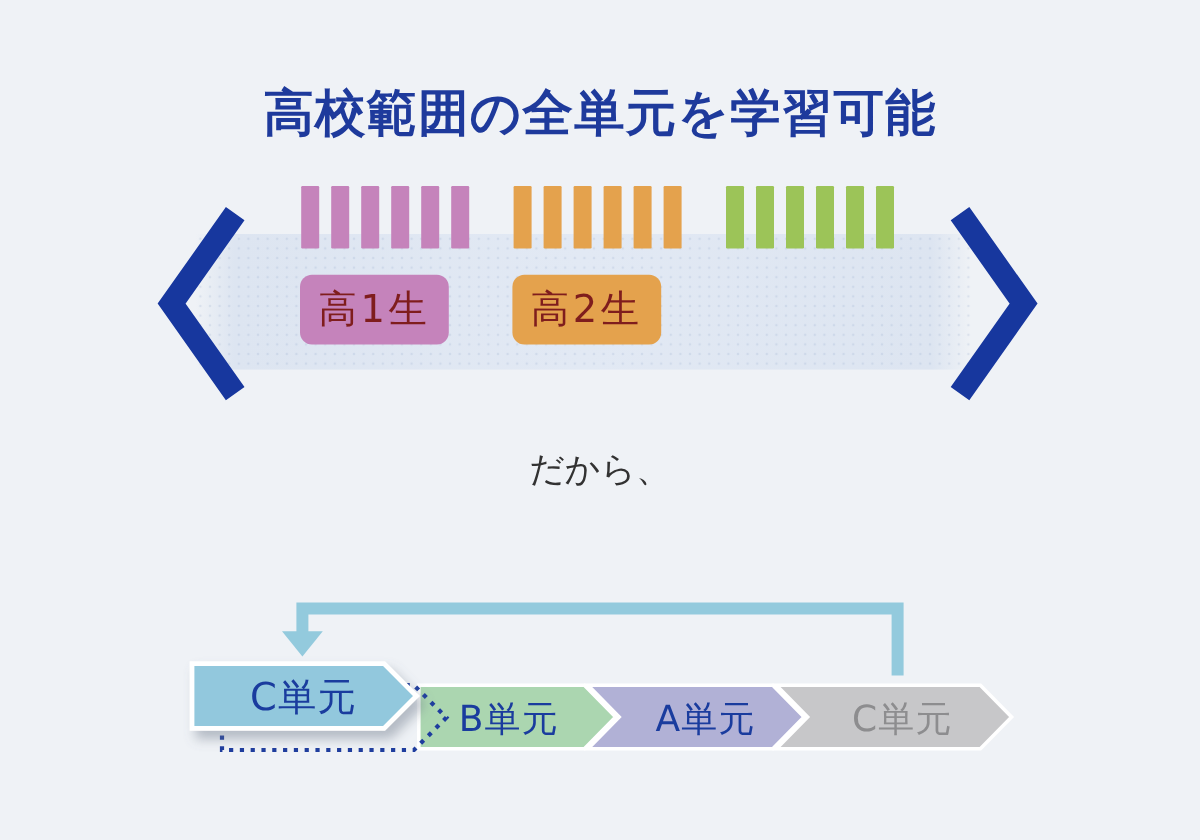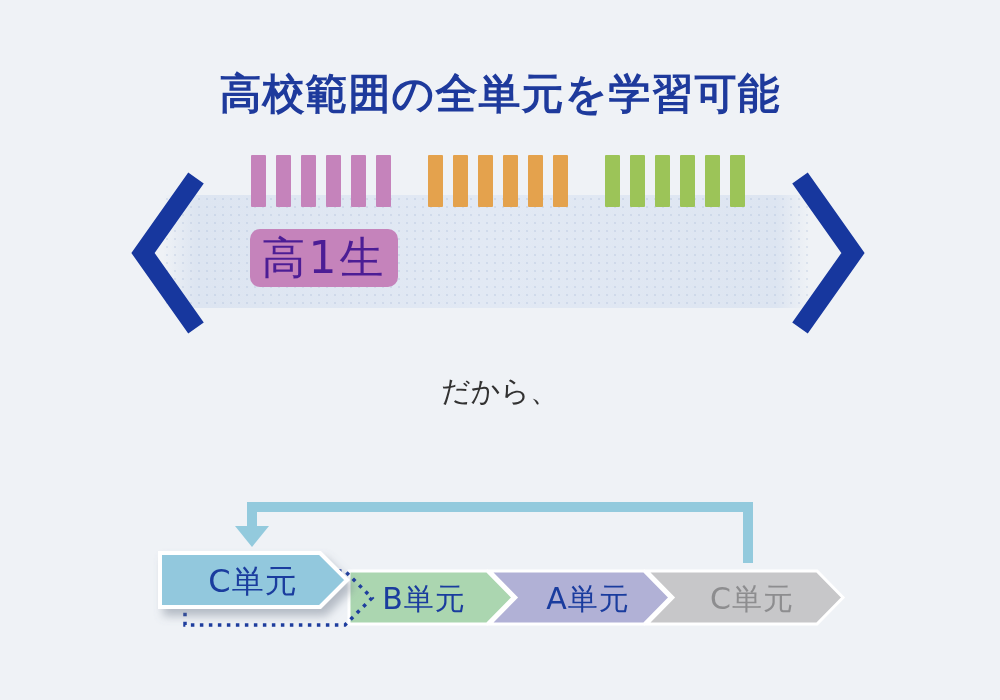--- a/index.html
+++ b/index.html
@@ -16,23 +16,23 @@
           radial-gradient(rgba(130,155,195,.18) 1.1px, transparent 1.3px),
           linear-gradient(90deg, rgba(221,229,241,0) 0%, #dde5f1 5%, #e2e9f4 50%, #dde5f1 95%, rgba(221,229,241,0) 100%);
         background-size:8px 8px,100% 100%;}
   .bracket{position:absolute;top:166px;width:80px;height:174px;}
   .bracket.left{left:130px;} .bracket.right{left:790px;}
 
   .ticks{position:absolute;top:155px;display:flex;gap:10px;}
   .ticks.g1{left:251px;} .ticks.g2{left:428px;} .ticks.g3{left:605px;}
   .tick{width:15px;height:52px;border-radius:1px;}
 
-  .grade-label{position:absolute;top:229px;width:148px;height:58px;border-radius:10px;
+  .grade-label{position:absolute;top:229px;width:124px;height:58px;border-radius:10px;
                display:flex;align-items:center;justify-content:center;
-               color:#4c1d95;font-size:44px;font-weight:500;letter-spacing:3px;}
+               color:#7f1d1d;font-size:32px;font-weight:500;letter-spacing:3px;}
   .grade-label.g1{left:250px;} .grade-label.g2{left:427px;} .grade-label.g3{left:604px;}
 
   
   .subtitle{position:absolute;left:0;top:368px;width:1000px;text-align:center;
             color:#323232;font-size:29px;line-height:46px;font-weight:400;}
 
   
   .flow-svg{position:absolute;left:0;top:485px;}
   .unit-text{font-family:"DejaVu Sans","Liberation Sans",sans-serif;font-size:30px;
              font-weight:500;letter-spacing:1px;text-anchor:middle;}
@@ -73,20 +73,21 @@
   <div class="ticks g3">
       <div class="tick" style="background: rgb(156, 196, 88);"></div>
       <div class="tick" style="background: rgb(156, 196, 88);"></div>
       <div class="tick" style="background: rgb(156, 196, 88);"></div>
       <div class="tick" style="background: rgb(156, 196, 88);"></div>
       <div class="tick" style="background: rgb(156, 196, 88);"></div>
       <div class="tick" style="background: rgb(156, 196, 88);"></div>
     </div>
 
   <div class="grade-label g1" style="background: rgb(197, 131, 187);">高1生</div>
+  <div class="grade-label g2" style="background: rgb(228, 162, 77);">高2生</div>
 
   <div class="subtitle">
     <div>だから、</div>
   </div>
 
   <svg class="flow-svg" width="1000" height="175" viewBox="0 0 1000 175">
     <defs>
       <filter id="ds" x="-25%" y="-25%" width="160%" height="180%">
         <feDropShadow dx="5" dy="7" stdDeviation="5" flood-color="#6b7688" flood-opacity="0.45"></feDropShadow>
       </filter>

